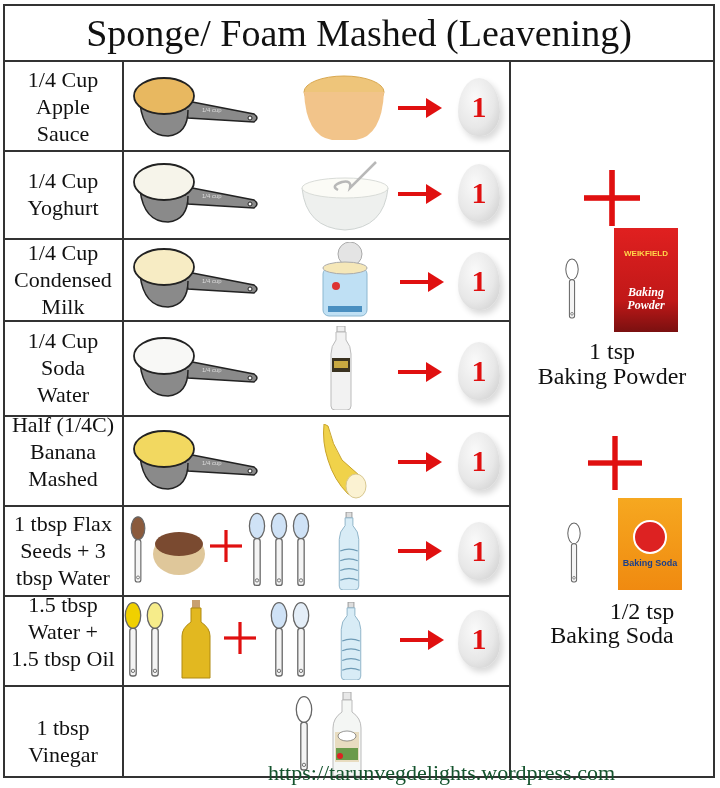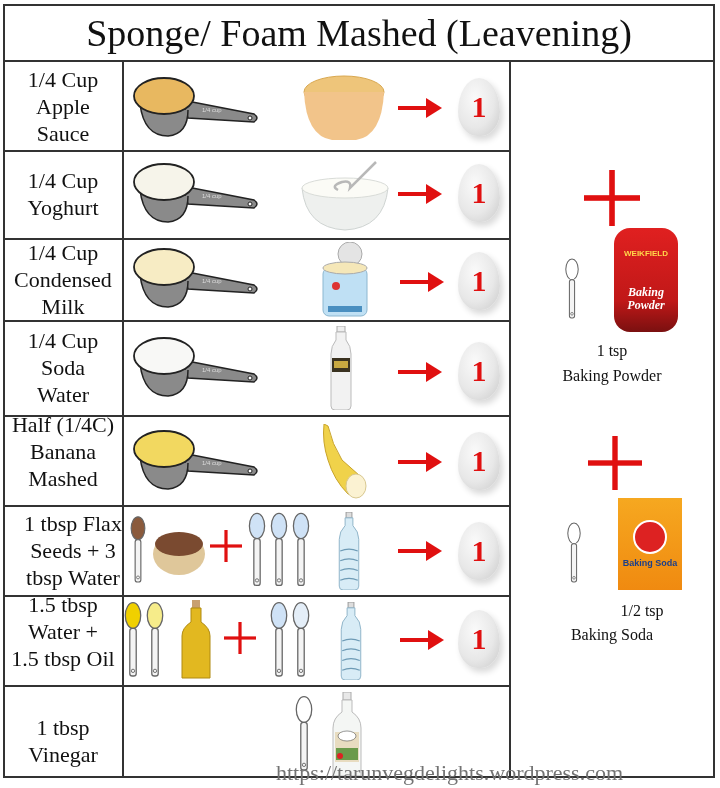--- a/index.html
+++ b/index.html
@@ -7,22 +7,22 @@
   .frame{position:absolute;left:3px;top:4px;width:712px;height:774px;border:2px solid #333;box-sizing:border-box;}
   .title{position:absolute;left:3px;top:4px;width:712px;height:58px;border:2px solid #333;border-bottom:2px solid #333;box-sizing:border-box;display:flex;align-items:center;justify-content:center;font-family:"Liberation Serif",serif;font-size:38px;}
   .vline{position:absolute;background:#333;width:2px;}
   .hline{position:absolute;background:#333;height:2px;}
   .label{position:absolute;left:3px;width:120px;display:flex;align-items:center;justify-content:center;text-align:center;font-family:"Liberation Serif",serif;font-size:22px;line-height:27px;white-space:pre-line;}
   .egg{position:absolute;width:42px;height:58px;border-radius:50% 50% 46% 46%/58% 58% 42% 42%;background:radial-gradient(ellipse at 40% 35%,#fafafa 0%,#e8e8e8 55%,#c8c8c8 100%);box-shadow:3px 4px 6px rgba(0,0,0,0.15);display:flex;align-items:center;justify-content:center;}
   .egg span{color:#e01010;font-family:"Liberation Serif",serif;font-size:30px;font-weight:bold;}
   .arrow{position:absolute;width:44px;height:20px;}
   .cup{position:absolute;width:130px;height:70px;}
   .plus{position:absolute;}
-  .rtext{position:absolute;left:512px;width:200px;text-align:center;font-family:"Liberation Serif",serif;font-size:16px;line-height:24px;white-space:pre-line;}
-  .url{position:absolute;left:276px;top:760px;font-family:"Liberation Serif",serif;font-size:22px;color:#737373;}
+  .rtext{position:absolute;left:512px;width:200px;text-align:center;font-family:"Liberation Serif",serif;font-size:24px;line-height:24px;white-space:pre-line;}
+  .url{position:absolute;left:268px;top:760px;font-family:"Liberation Serif",serif;font-size:22px;color:#14532d;}
   .tsp{position:absolute;width:14px;height:60px;}
 </style>
 </head>
 <body>
 
 <div class="frame"></div>
 <div class="title">Sponge/ Foam Mashed (Leavening)</div>
 
 <div class="vline" style="left:122px;top:62px;height:716px;"></div>
 <div class="vline" style="left:509px;top:62px;height:716px;"></div>
@@ -41,21 +41,21 @@
 Yoghurt</div>
 <div class="label" style="top:238px;height:82px;">1/4 Cup
 Condensed
 Milk</div>
 <div class="label" style="top:320px;height:95px;">1/4 Cup
 Soda
 Water</div>
 <div class="label" style="top:415px;height:72px;">Half (1/4C)
 Banana
 Mashed</div>
-<div class="label" style="top:505px;height:90px;margin-left:10px;">1 tbsp Flax
+<div class="label" style="top:505px;height:90px;">1 tbsp Flax
 Seeds + 3
 tbsp Water</div>
 <div class="label" style="top:595px;height:72px;">1.5 tbsp
 Water +
 1.5 tbsp Oil</div>
 <div class="label" style="top:685px;height:112px;">1 tbsp
 Vinegar</div>
 
 <svg width="0" height="0" style="position:absolute">
   <defs>
@@ -248,21 +248,21 @@
       <circle cx="8" cy="64" r="3" fill="#d22"></circle>
     </svg>
 </div>
 
 <svg class="plus" style="left:584px;top:170px;width:56px;height:56px;">
     <use href="#plus"></use>
   </svg>
 <svg class="tsp" style="left:564px;top:258px;height:62px;width:16px;color:#fff;">
     <use href="#spoon"></use>
   </svg>
-<div style="position:absolute;left:614px;top:228px;width:64px;height:104px;border-radius:16px;background:linear-gradient(180deg,#e02020 0%,#c01818 70%,#7a1010 100%);display:flex;flex-direction:column;align-items:center;justify-content:center;">
+<div style="position:absolute;left:614px;top:228px;width:64px;height:104px;border-radius:0;background:linear-gradient(180deg,#e02020 0%,#c01818 70%,#7a1010 100%);display:flex;flex-direction:column;align-items:center;justify-content:center;">
   <span style="font-family:'Liberation Sans',sans-serif;font-size:8px;color:#ffd84a;font-weight:bold;">WEIKFIELD</span>
   <span style="font-family:'Liberation Serif',serif;font-style:italic;font-weight:bold;font-size:12px;line-height:13px;color:#fff;text-align:center;white-space:pre-line;margin-top:28px;">Baking
 Powder</span>
 </div>
 <div class="rtext" style="top:339px;">1 tsp</div>
 <div class="rtext" style="top:364px;">Baking Powder</div>
 
 <svg class="plus" style="left:588px;top:436px;width:54px;height:54px;">
     <use href="#plus"></use>
   </svg>

